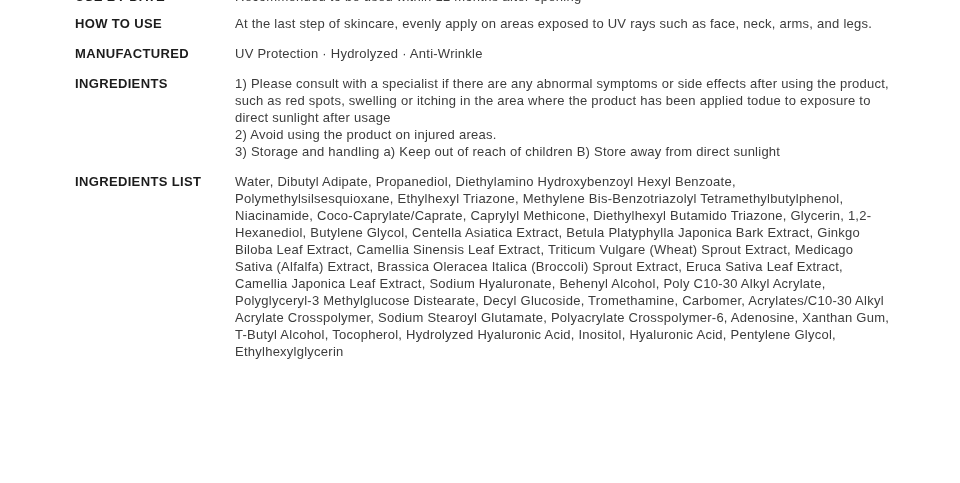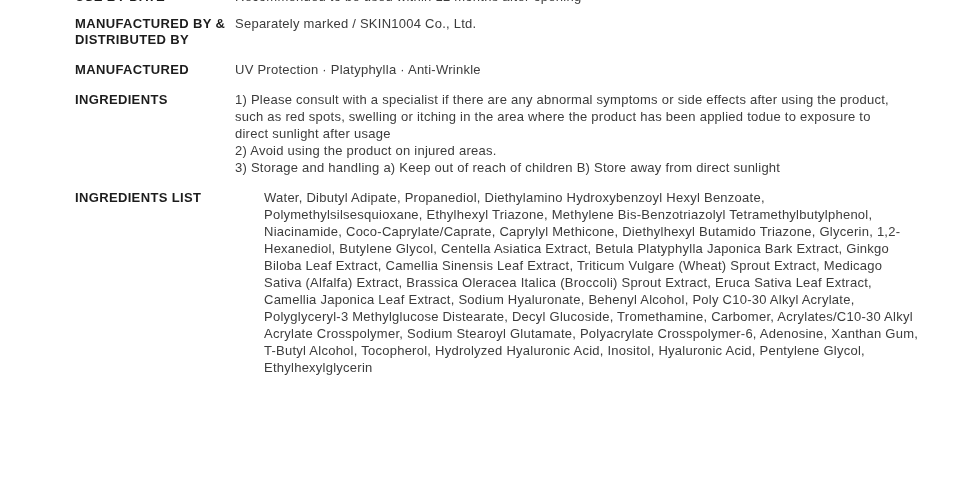--- a/index.html
+++ b/index.html
@@ -17,21 +17,20 @@
   .spec-row {
     display: flex;
     align-items: flex-start;
     margin-bottom: 13px;
   }
   .spec-row.clipped-top {
     margin-top: -12px;
     margin-bottom: 10px;
   }
   .spec-row.extra-gap {
-    gap: 29px;
   }
   .spec-label {
     flex: 0 0 160px;
     width: 160px;
     font-size: 13px;
     line-height: 16px;
     font-weight: 700;
     color: #1c1c1c;
     letter-spacing: 0.35px;
     padding-top: 1px;
@@ -50,29 +49,29 @@
 </head>
 <body>
 
 <div class="spec-table">
 
   <div class="spec-row clipped-top">
     <div class="spec-label">USE BY DATE</div>
     <div class="spec-value">Recommended to be used within 12 months after opening</div>
   </div>
 
+  <div class="spec-row">
+    <div class="spec-label">HOW TO USE</div>
+    <div class="spec-value">At the last step of skincare, evenly apply on areas exposed to UV rays such as face, neck, arms, and legs.</div>
+  </div>
 
-  <div class="spec-row">
-    <div class="spec-label">MANUFACTURED BY &amp; DISTRIBUTED BY</div>
-    <div class="spec-value">Separately marked / SKIN1004 Co., Ltd.</div>
-  </div>
 
   <div class="spec-row">
     <div class="spec-label">MANUFACTURED</div>
-    <div class="spec-value">UV Protection · Platyphylla · Anti-Wrinkle</div>
+    <div class="spec-value">UV Protection · Hydrolyzed · Anti-Wrinkle</div>
   </div>
 
   <div class="spec-row">
     <div class="spec-label">INGREDIENTS</div>
     <div class="spec-value">1) Please consult with a specialist if there are any abnormal symptoms or side effects after using the product, such as red spots, swelling or itching in the area where the product has been applied todue to exposure to direct sunlight after usage
 2) Avoid using the product on injured areas.
 3) Storage and handling a) Keep out of reach of children B) Store away from direct sunlight</div>
   </div>
 
   <div class="spec-row extra-gap">

